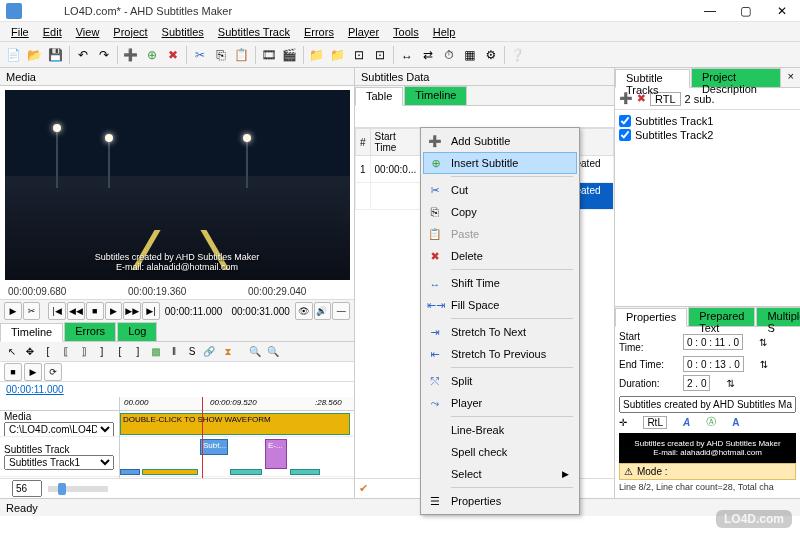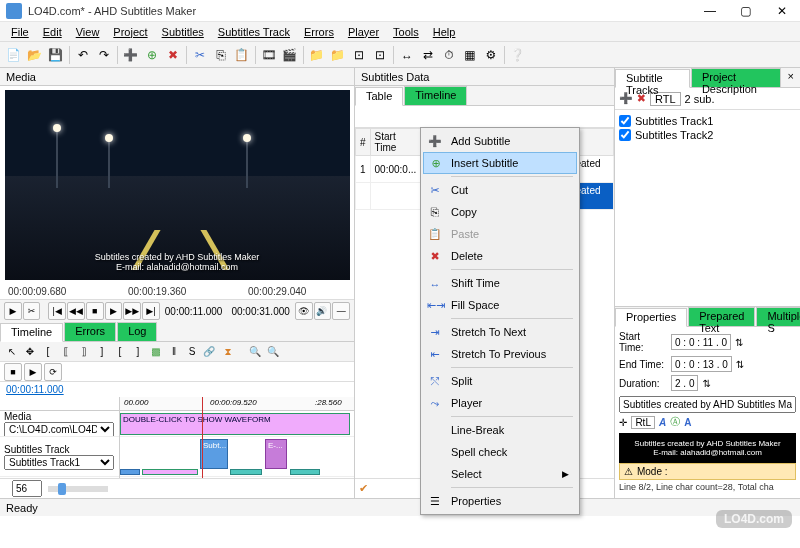--- a/index.html
+++ b/index.html
@@ -1,21 +1,21 @@
 <!DOCTYPE html>
 <html><head>
 <meta charset="utf-8">
 <style>
 * { box-sizing: border-box; margin: 0; padding: 0; }
 body { font-family: "Segoe UI", Tahoma, sans-serif; font-size: 11px; color: #000; background: #fff; width: 800px; height: 548px; overflow: hidden; position: relative; }
 
 
 .titlebar { height: 22px; background: #fff; display: flex; align-items: center; border-bottom: 1px solid #e5e5e5; }
 .titlebar .appicon { width: 16px; height: 16px; margin: 0 6px; background: #4a90d9; border-radius: 2px; }
-.titlebar .title { flex: 1; font-size: 11px; color: #333; }
+.titlebar .title { flex: 1; font-size: 11px; color: #333; margin-left: 36px; }
 .titlebar .winbtn { width: 36px; height: 22px; display: flex; align-items: center; justify-content: center; font-size: 12px; }
 
 
 .menubar { height: 20px; background: #f4f4f4; display: flex; align-items: center; padding: 0 4px; border-bottom: 1px solid #ddd; }
 .menubar .menuitem { padding: 2px 7px; cursor: pointer; text-decoration: underline; }
 
 
 .toolbar { height: 26px; background: #f4f4f4; display: flex; align-items: center; padding: 0 4px; border-bottom: 1px solid #ccc; gap: 1px; }
 .tbtn { width: 20px; height: 20px; display: flex; align-items: center; justify-content: center; border-radius: 2px; cursor: pointer; font-size: 12px; }
 .tsep { width: 1px; height: 18px; background: #ccc; margin: 0 2px; }
@@ -64,21 +64,21 @@
 .tl-play { height: 20px; display: flex; align-items: center; padding: 0 4px; gap: 2px; border-bottom: 1px solid #ddd; }
 .tl-time { color: #0066cc; text-decoration: underline; font-size: 10px; padding: 2px 6px; }
 .tl-body { display: flex; flex: 1; overflow: hidden; }
 .tl-labels { width: 120px; border-right: 1px solid #ccc; }
 .tl-label-row { height: 26px; border-bottom: 1px solid #eee; padding: 2px 4px; font-size: 10px; display: flex; flex-direction: column; justify-content: center; overflow: hidden; }
 .tl-tracks { flex: 1; position: relative; overflow: hidden; }
 .tl-ruler { height: 14px; border-bottom: 1px solid #ccc; position: relative; background: #fafafa; font-size: 8px; }
 .tl-ruler span { position: absolute; top: 1px; font-style: italic; }
 .tl-track { height: 26px; border-bottom: 1px solid #eee; position: relative; }
 .tl-clip { position: absolute; top: 2px; height: 22px; font-size: 8px; overflow: hidden; padding: 1px 2px; color: #003; }
-.tl-clip.green { background: #f0abfc; border: 1px solid #2d9968; }
+.tl-clip.green { background: #eab308; border: 1px solid #2d9968; }
 .tl-clip.blue { background: #5a9de3; border: 1px solid #2d6aa8; color: #fff; }
 .tl-clip.magenta { background: #c67cd9; border: 1px solid #8a3ca0; color: #fff; }
 .tl-clip.teal { background: #4fc7be; border: 1px solid #2a8a82; }
 .tl-clip.thin { top: 18px; height: 6px; }
 .tl-cursor { position: absolute; top: 0; bottom: 0; width: 1px; background: #cc3030; }
 .tl-footer { height: 20px; display: flex; align-items: center; padding: 0 4px; gap: 6px; border-top: 1px solid #ddd; }
 .tl-footer input[type=text] { width: 30px; font-size: 10px; margin-left: 8px; }
 
 
 .sd-toolbar { height: 22px; display: flex; align-items: center; padding: 0 4px; gap: 2px; border-bottom: 1px solid #ddd; }
@@ -99,21 +99,21 @@
 .ctx-sep { height: 1px; background: #ccc; margin: 2px 4px 2px 28px; }
 
 
 .rt-toolbar { height: 22px; display: flex; align-items: center; padding: 0 4px; gap: 4px; border-bottom: 1px solid #ddd; }
 .rt-list { flex: 1; padding: 4px; font-size: 11px; }
 .rt-list .item { display: flex; align-items: center; gap: 4px; padding: 1px 0; }
 .rt-list input[type=checkbox] { width: 12px; height: 12px; }
 
 .props-panel { border-top: 1px solid #ccc; }
 .props-body { padding: 4px; font-size: 10px; }
-.prop-row { display: flex; align-items: center; gap: 4px; margin-bottom: 3px; }
+.prop-row { display: flex; align-items: center; gap: 16px; margin-bottom: 3px; }
 .prop-row label { width: 48px; }
 .time-in { display: flex; align-items: center; border: 1px solid #aaa; padding: 0 2px; font-size: 10px; height: 16px; }
 .time-in span { padding: 0 1px; }
 .preview-box { background: #000; color: #fff; text-align: center; font-size: 8px; padding: 6px 2px; margin-top: 4px; }
 .mode-row { background: #ffe9b5; border: 1px solid #e0c060; padding: 2px 4px; display: flex; align-items: center; gap: 4px; font-size: 10px; }
 
 
 .statusbar { height: 18px; background: #f4f4f4; border-top: 1px solid #ccc; display: flex; align-items: center; padding: 0 6px; font-size: 11px; }
 .statusbar .fill { flex: 1; }
 
@@ -276,21 +276,21 @@
         <div class="tl-tracks">
           <div class="tl-ruler">
             <span style="left:4px">00.000</span>
             <span style="left:90px">00:00:09.520</span>
             <span style="left:195px">:28.560</span>
           </div>
           <div class="tl-track">
             <div class="tl-clip green" style="left:0;width:230px">DOUBLE-CLICK TO SHOW WAVEFORM</div>
           </div>
           <div class="tl-track" style="height:40px">
-            <div class="tl-clip blue" style="left:80px;width:28px;height:30px">Subt...</div>
+            <div class="tl-clip blue" style="left:80px;width:28px;height:16px">Subt...</div>
             <div class="tl-clip magenta" style="left:145px;width:22px;height:30px">E-...</div>
             <div class="tl-clip blue thin" style="left:0;width:20px;top:32px"></div>
             <div class="tl-clip green thin" style="left:22px;width:56px;top:32px"></div>
             <div class="tl-clip teal thin" style="left:110px;width:32px;top:32px"></div>
             <div class="tl-clip teal thin" style="left:170px;width:30px;top:32px"></div>
           </div>
           <div class="tl-cursor" style="left:82px"></div>
         </div>
       </div>
       <div class="tl-footer">

